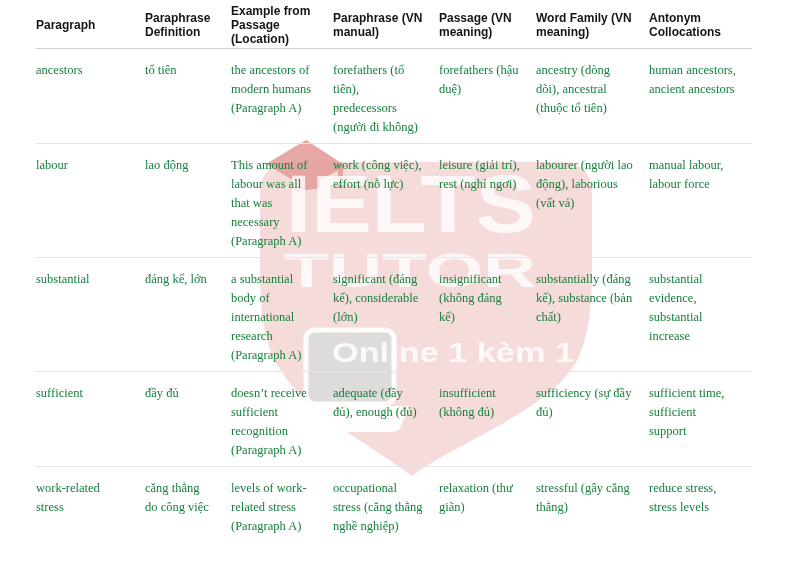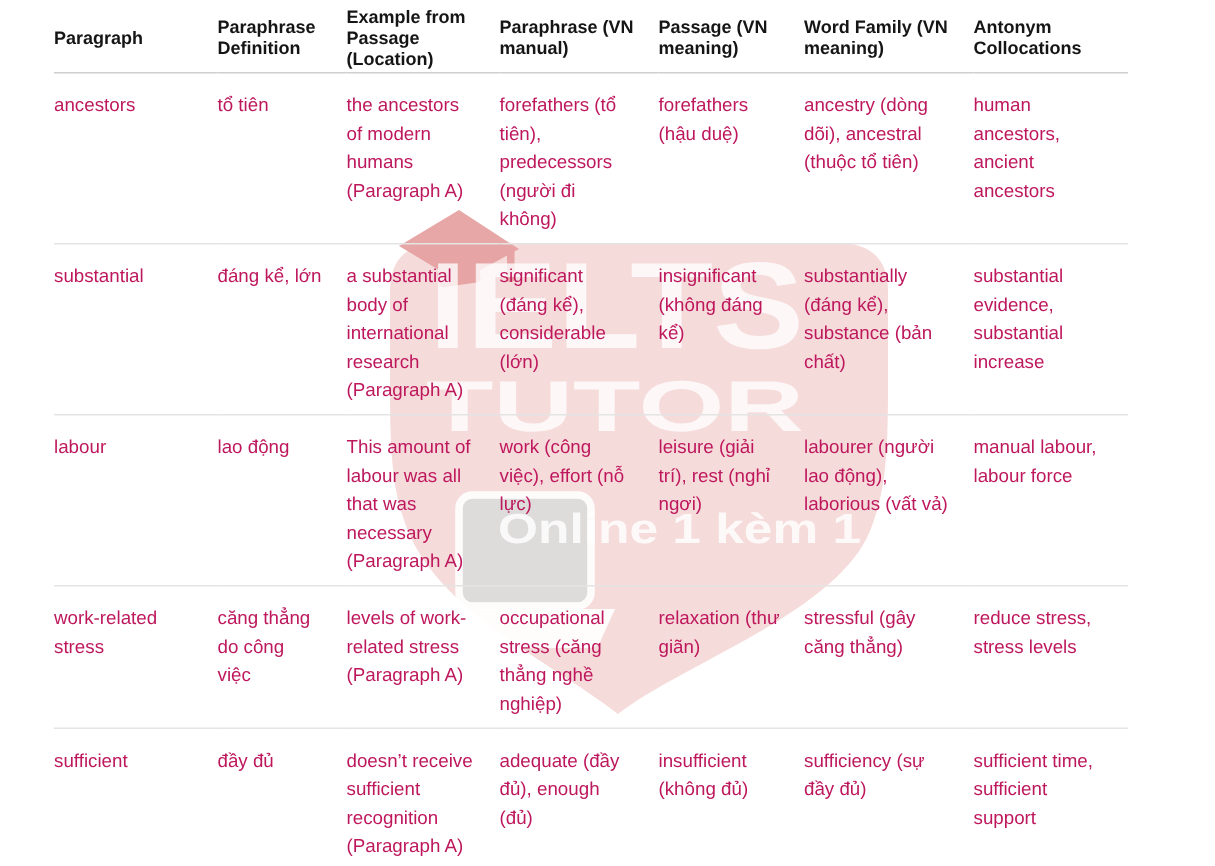--- a/index.html
+++ b/index.html
@@ -41,24 +41,25 @@
     font-weight: bold;
     color: #151515;
     vertical-align: middle;
     height: 44px;
     padding: 0 16px 2px 0;
     border-bottom: 1px solid #cfcfcf;
   }
   table.vocab td {
     font-size: 12.5px;
     line-height: 19px;
-    color: #be185d;
+    color: #15803d;
     vertical-align: top;
     padding: 12px 16px 6px 0;
     border-bottom: 1px solid #e4e4e4;
+    font-family: Liberation Serif, serif;
   }
   table.vocab tbody tr:last-child td { border-bottom: none; }
 </style>
 </head>
 <body>
 
 <div class="screen">
 
   <svg class="watermark" viewBox="0 0 352 352" aria-hidden="true">
 
@@ -113,51 +114,51 @@
         <tr>
           <td>ancestors</td>
           <td>tổ tiên</td>
           <td>the ancestors of modern humans (Paragraph A)</td>
           <td>forefathers (tổ tiên), predecessors (người đi không)</td>
           <td>forefathers (hậu duệ)</td>
           <td>ancestry (dòng dõi), ancestral (thuộc tổ tiên)</td>
           <td>human ancestors, ancient ancestors</td>
         </tr>
         <tr>
+          <td>labour</td>
+          <td>lao động</td>
+          <td>This amount of labour was all that was necessary (Paragraph A)</td>
+          <td>work (công việc), effort (nỗ lực)</td>
+          <td>leisure (giải trí), rest (nghỉ ngơi)</td>
+          <td>labourer (người lao động), laborious (vất vả)</td>
+          <td>manual labour, labour force</td>
+        </tr>
+        <tr>
           <td>substantial</td>
           <td>đáng kể, lớn</td>
           <td>a substantial body of international research (Paragraph A)</td>
           <td>significant (đáng kể), considerable (lớn)</td>
           <td>insignificant (không đáng kể)</td>
           <td>substantially (đáng kể), substance (bản chất)</td>
           <td>substantial evidence, substantial increase</td>
         </tr>
         <tr>
-          <td>labour</td>
-          <td>lao động</td>
-          <td>This amount of labour was all that was necessary (Paragraph A)</td>
-          <td>work (công việc), effort (nỗ lực)</td>
-          <td>leisure (giải trí), rest (nghỉ ngơi)</td>
-          <td>labourer (người lao động), laborious (vất vả)</td>
-          <td>manual labour, labour force</td>
+          <td>sufficient</td>
+          <td>đầy đủ</td>
+          <td>doesn’t receive sufficient recognition (Paragraph A)</td>
+          <td>adequate (đầy đủ), enough (đủ)</td>
+          <td>insufficient (không đủ)</td>
+          <td>sufficiency (sự đầy đủ)</td>
+          <td>sufficient time, sufficient support</td>
         </tr>
         <tr>
           <td>work-related stress</td>
           <td>căng thẳng do công việc</td>
           <td>levels of work-related stress (Paragraph A)</td>
           <td>occupational stress (căng thẳng nghề nghiệp)</td>
           <td>relaxation (thư giãn)</td>
           <td>stressful (gây căng thẳng)</td>
           <td>reduce stress, stress levels</td>
         </tr>
-        <tr>
-          <td>sufficient</td>
-          <td>đầy đủ</td>
-          <td>doesn’t receive sufficient recognition (Paragraph A)</td>
-          <td>adequate (đầy đủ), enough (đủ)</td>
-          <td>insufficient (không đủ)</td>
-          <td>sufficiency (sự đầy đủ)</td>
-          <td>sufficient time, sufficient support</td>
-        </tr>
       </tbody>
   </table>
 
 </div>
 
 </body></html>

